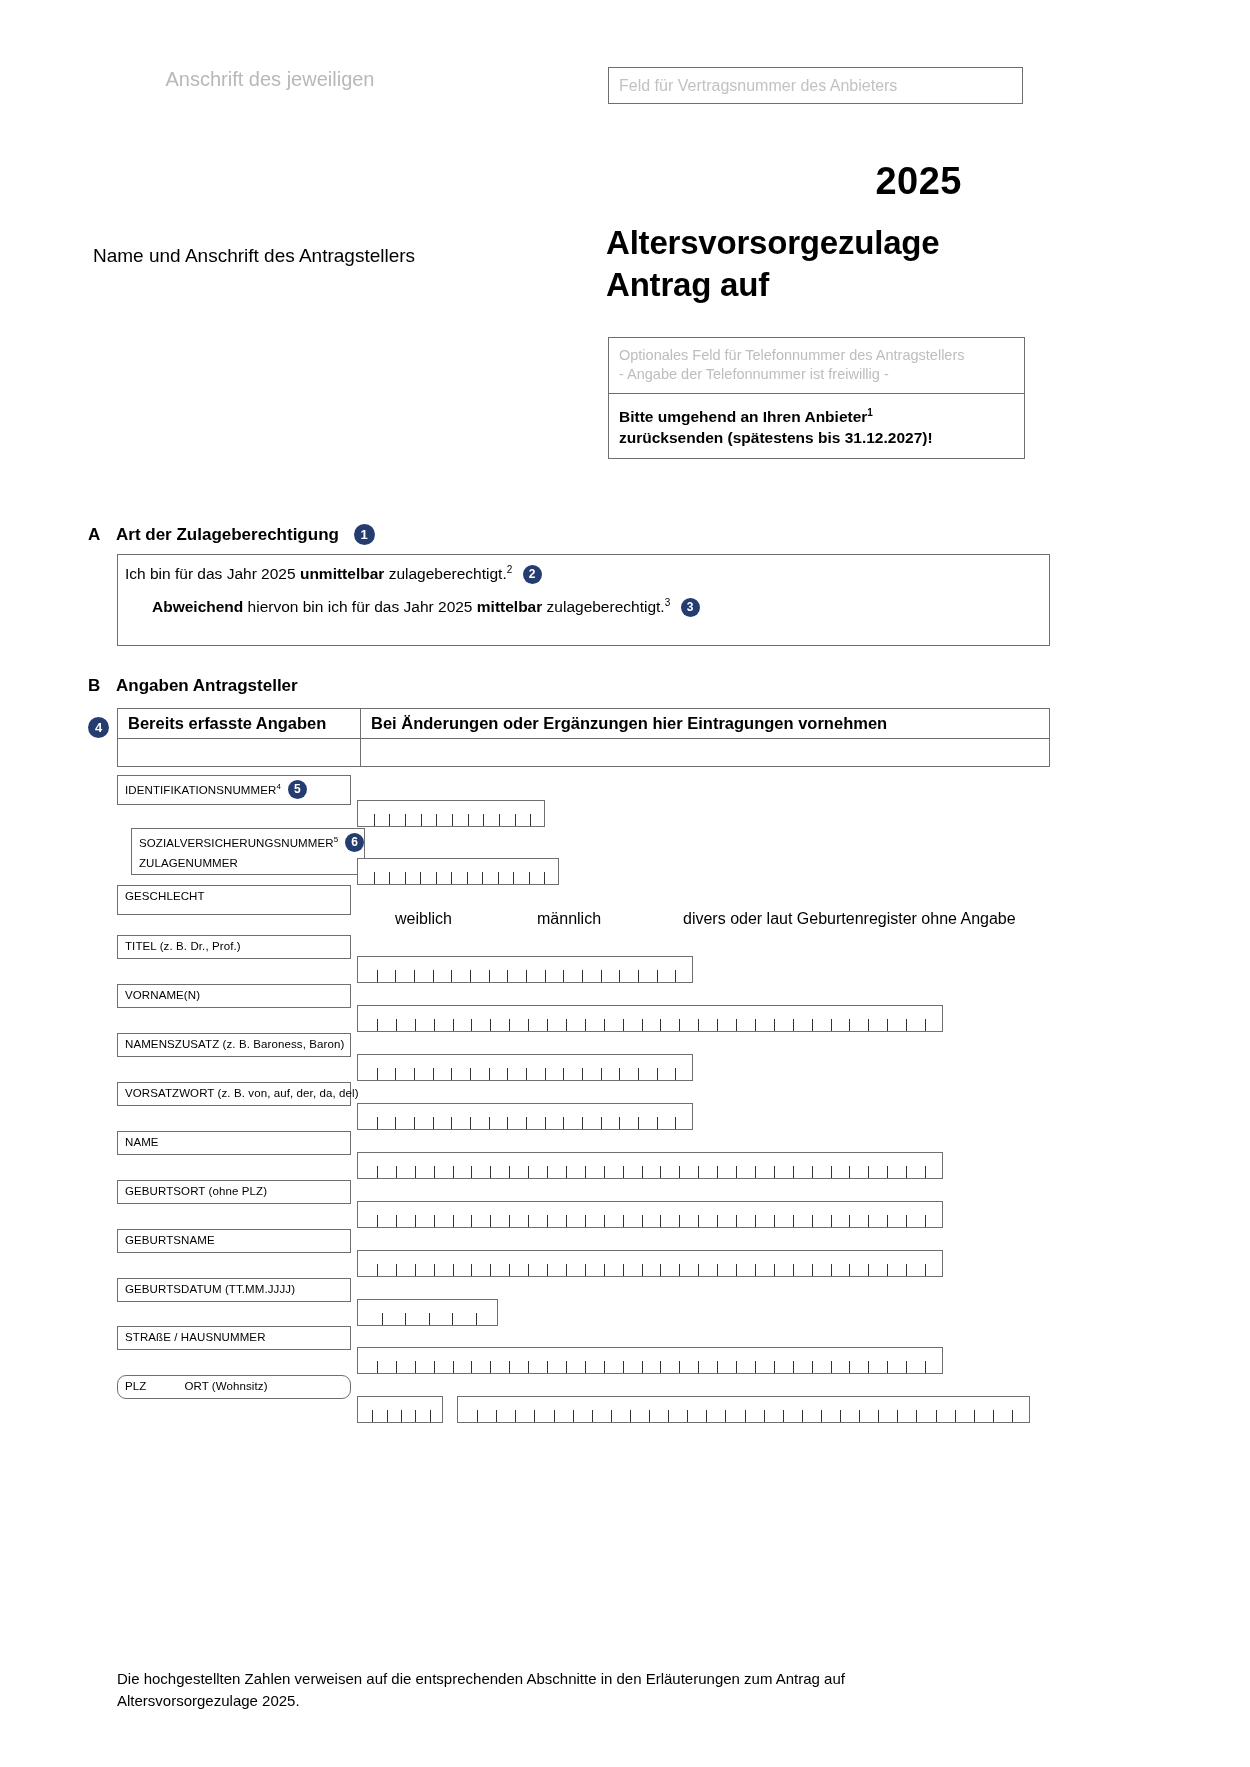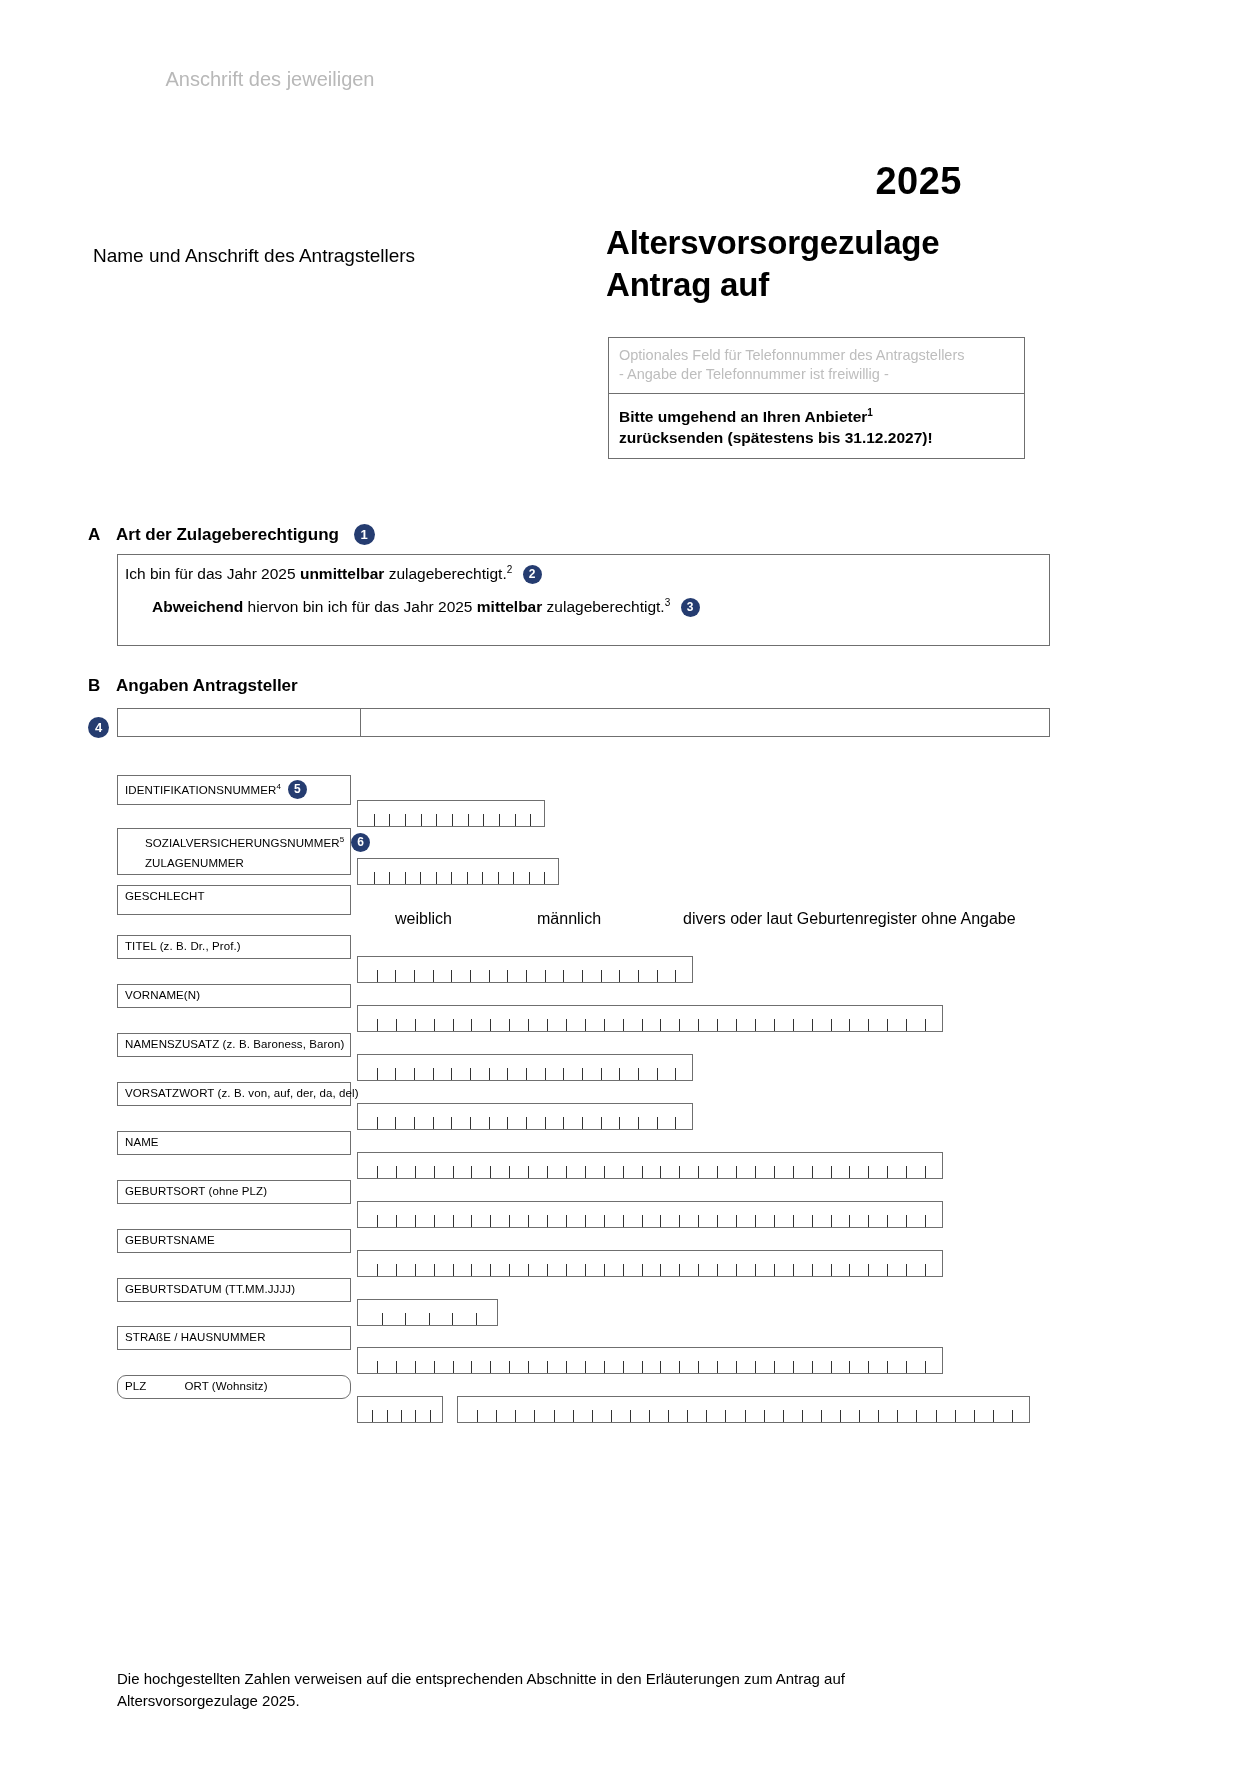--- a/index.html
+++ b/index.html
@@ -236,20 +236,23 @@
 </style>
 </head>
 <body>
 
 <div class="page">
 
   <div class="provider-address">
     <div>Anschrift des jeweiligen</div>
   </div>
 
+  <div class="contract-box">
+    <span class="ph">Feld für Vertragsnummer des Anbieters</span>
+  </div>
 
   <div class="year">2025</div>
 
   <div class="applicant-label">Name und Anschrift des Antragstellers</div>
 
   <div class="main-title">
     <div>Altersvorsorgezulage</div>
     <div>Antrag auf</div>
   </div>
 
@@ -282,20 +285,24 @@
 
   <div class="sec-head" style="left:88px; top:676px;">
     <span class="letter">B</span><span>Angaben Antragsteller</span>
   </div>
 
   <div class="badge-left">
     <span class="badge">4</span>
   </div>
 
   <div class="tbl-head">
+    <div class="row1">
+      <div class="c1">Bereits erfasste Angaben</div>
+      <div class="c2">Bei Änderungen oder Ergänzungen hier Eintragungen vornehmen</div>
+    </div>
     <div class="row2">
       <div class="c1">&nbsp;</div>
     </div>
   </div>
 
   <div id="field-rows">
       <div class="flabel-box" style="top: 775px; left: 117px; min-height: 30px;">
         <div class="flabel"><span>IDENTIFIKATIONSNUMMER</span><sup>4</sup><span class="badge sm" style="margin-left: 7px;">5</span></div>
       </div>
       <div class="fvalue-box" style="top: 800px; left: 357px; width: 188px; height: 27px;">
@@ -306,21 +313,21 @@
           <div class="comb" style="left: 62.6667px; height: 12px;"></div>
           <div class="comb" style="left: 78.3333px; height: 12px;"></div>
           <div class="comb" style="left: 94px; height: 12px;"></div>
           <div class="comb" style="left: 109.667px; height: 12px;"></div>
           <div class="comb" style="left: 125.333px; height: 12px;"></div>
           <div class="comb" style="left: 141px; height: 12px;"></div>
           <div class="comb" style="left: 156.667px; height: 12px;"></div>
           <div class="comb" style="left: 172.333px; height: 12px;"></div>
         </div>
       </div>
-      <div class="flabel-box" style="top: 828px; left: 117px; min-height: 38px; padding-left: 20px;">
+      <div class="flabel-box" style="top: 828px; left: 131px; min-height: 38px;">
         <div class="flabel"><span>SOZIALVERSICHERUNGSNUMMER</span><sup>5</sup><span class="badge sm" style="margin-left: 7px;">6</span></div>
         <div class="flabel" style="padding-top: 0px;">ZULAGENUMMER</div>
       </div>
       <div class="fvalue-box" style="top: 858px; left: 357px; width: 202px; height: 27px;">
         <div class="combs">
           <div class="comb" style="left: 15.5385px; height: 12px;"></div>
           <div class="comb" style="left: 31.0769px; height: 12px;"></div>
           <div class="comb" style="left: 46.6154px; height: 12px;"></div>
           <div class="comb" style="left: 62.1538px; height: 12px;"></div>
           <div class="comb" style="left: 77.6923px; height: 12px;"></div>

